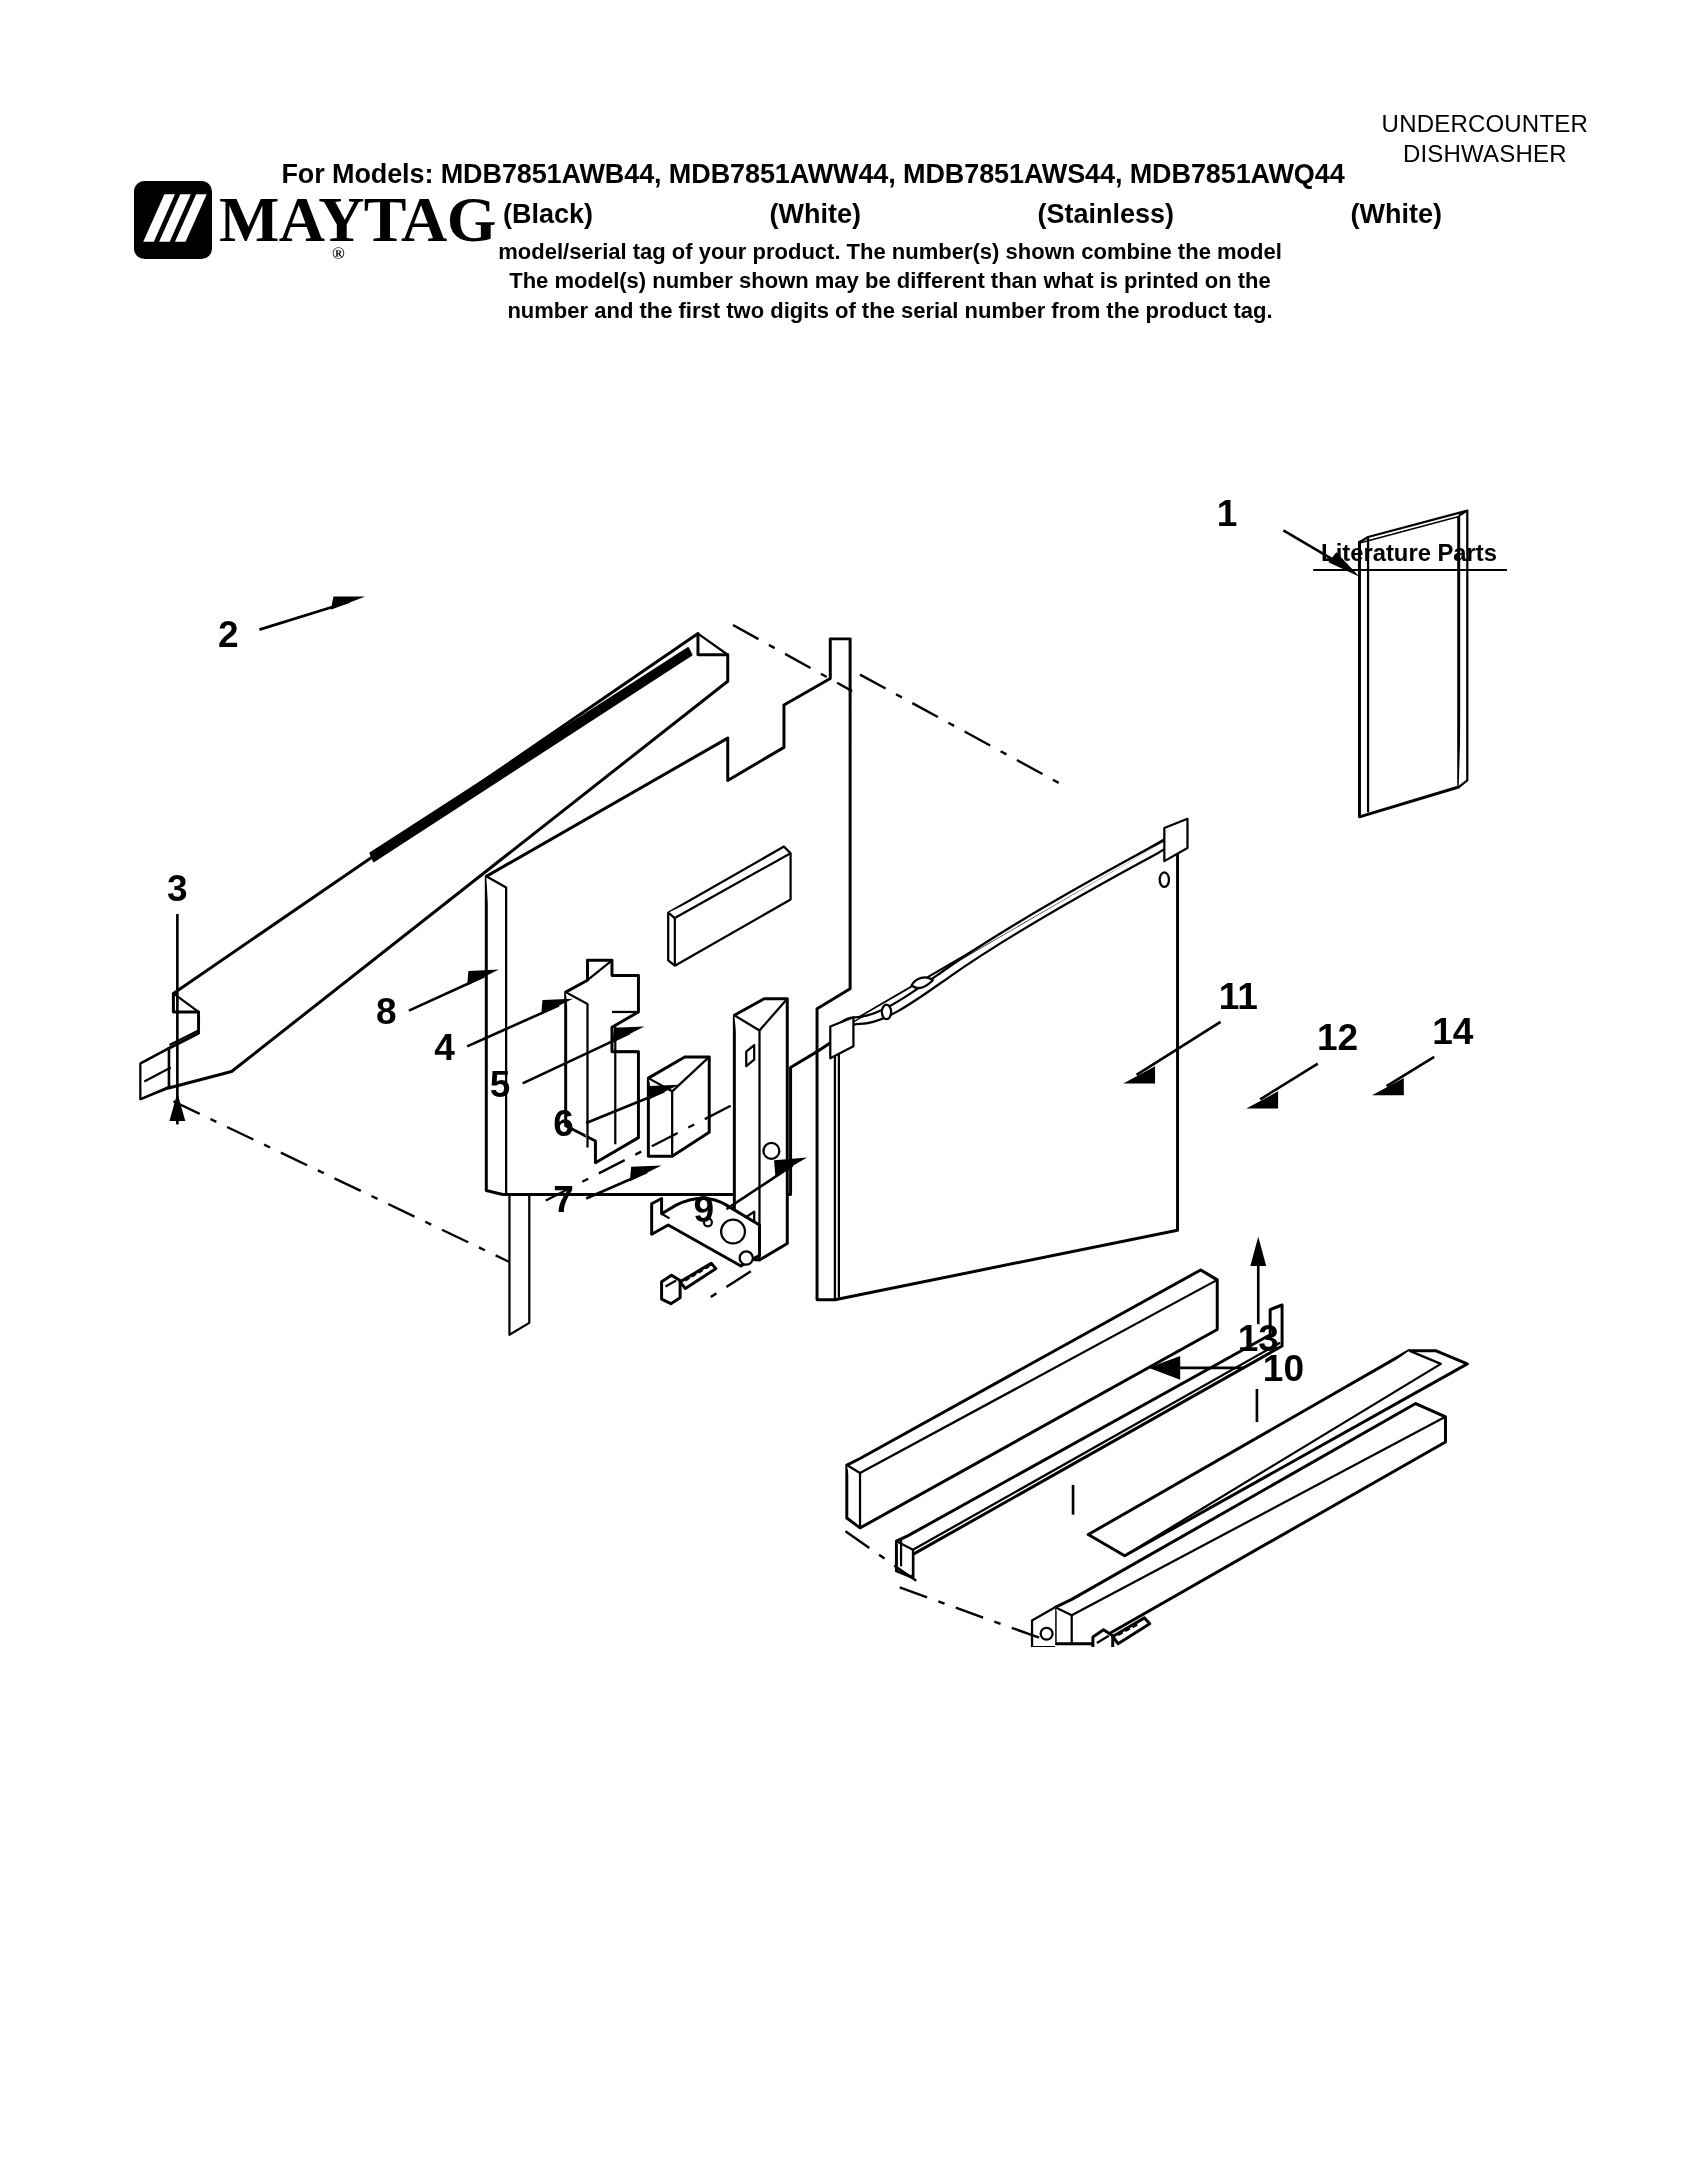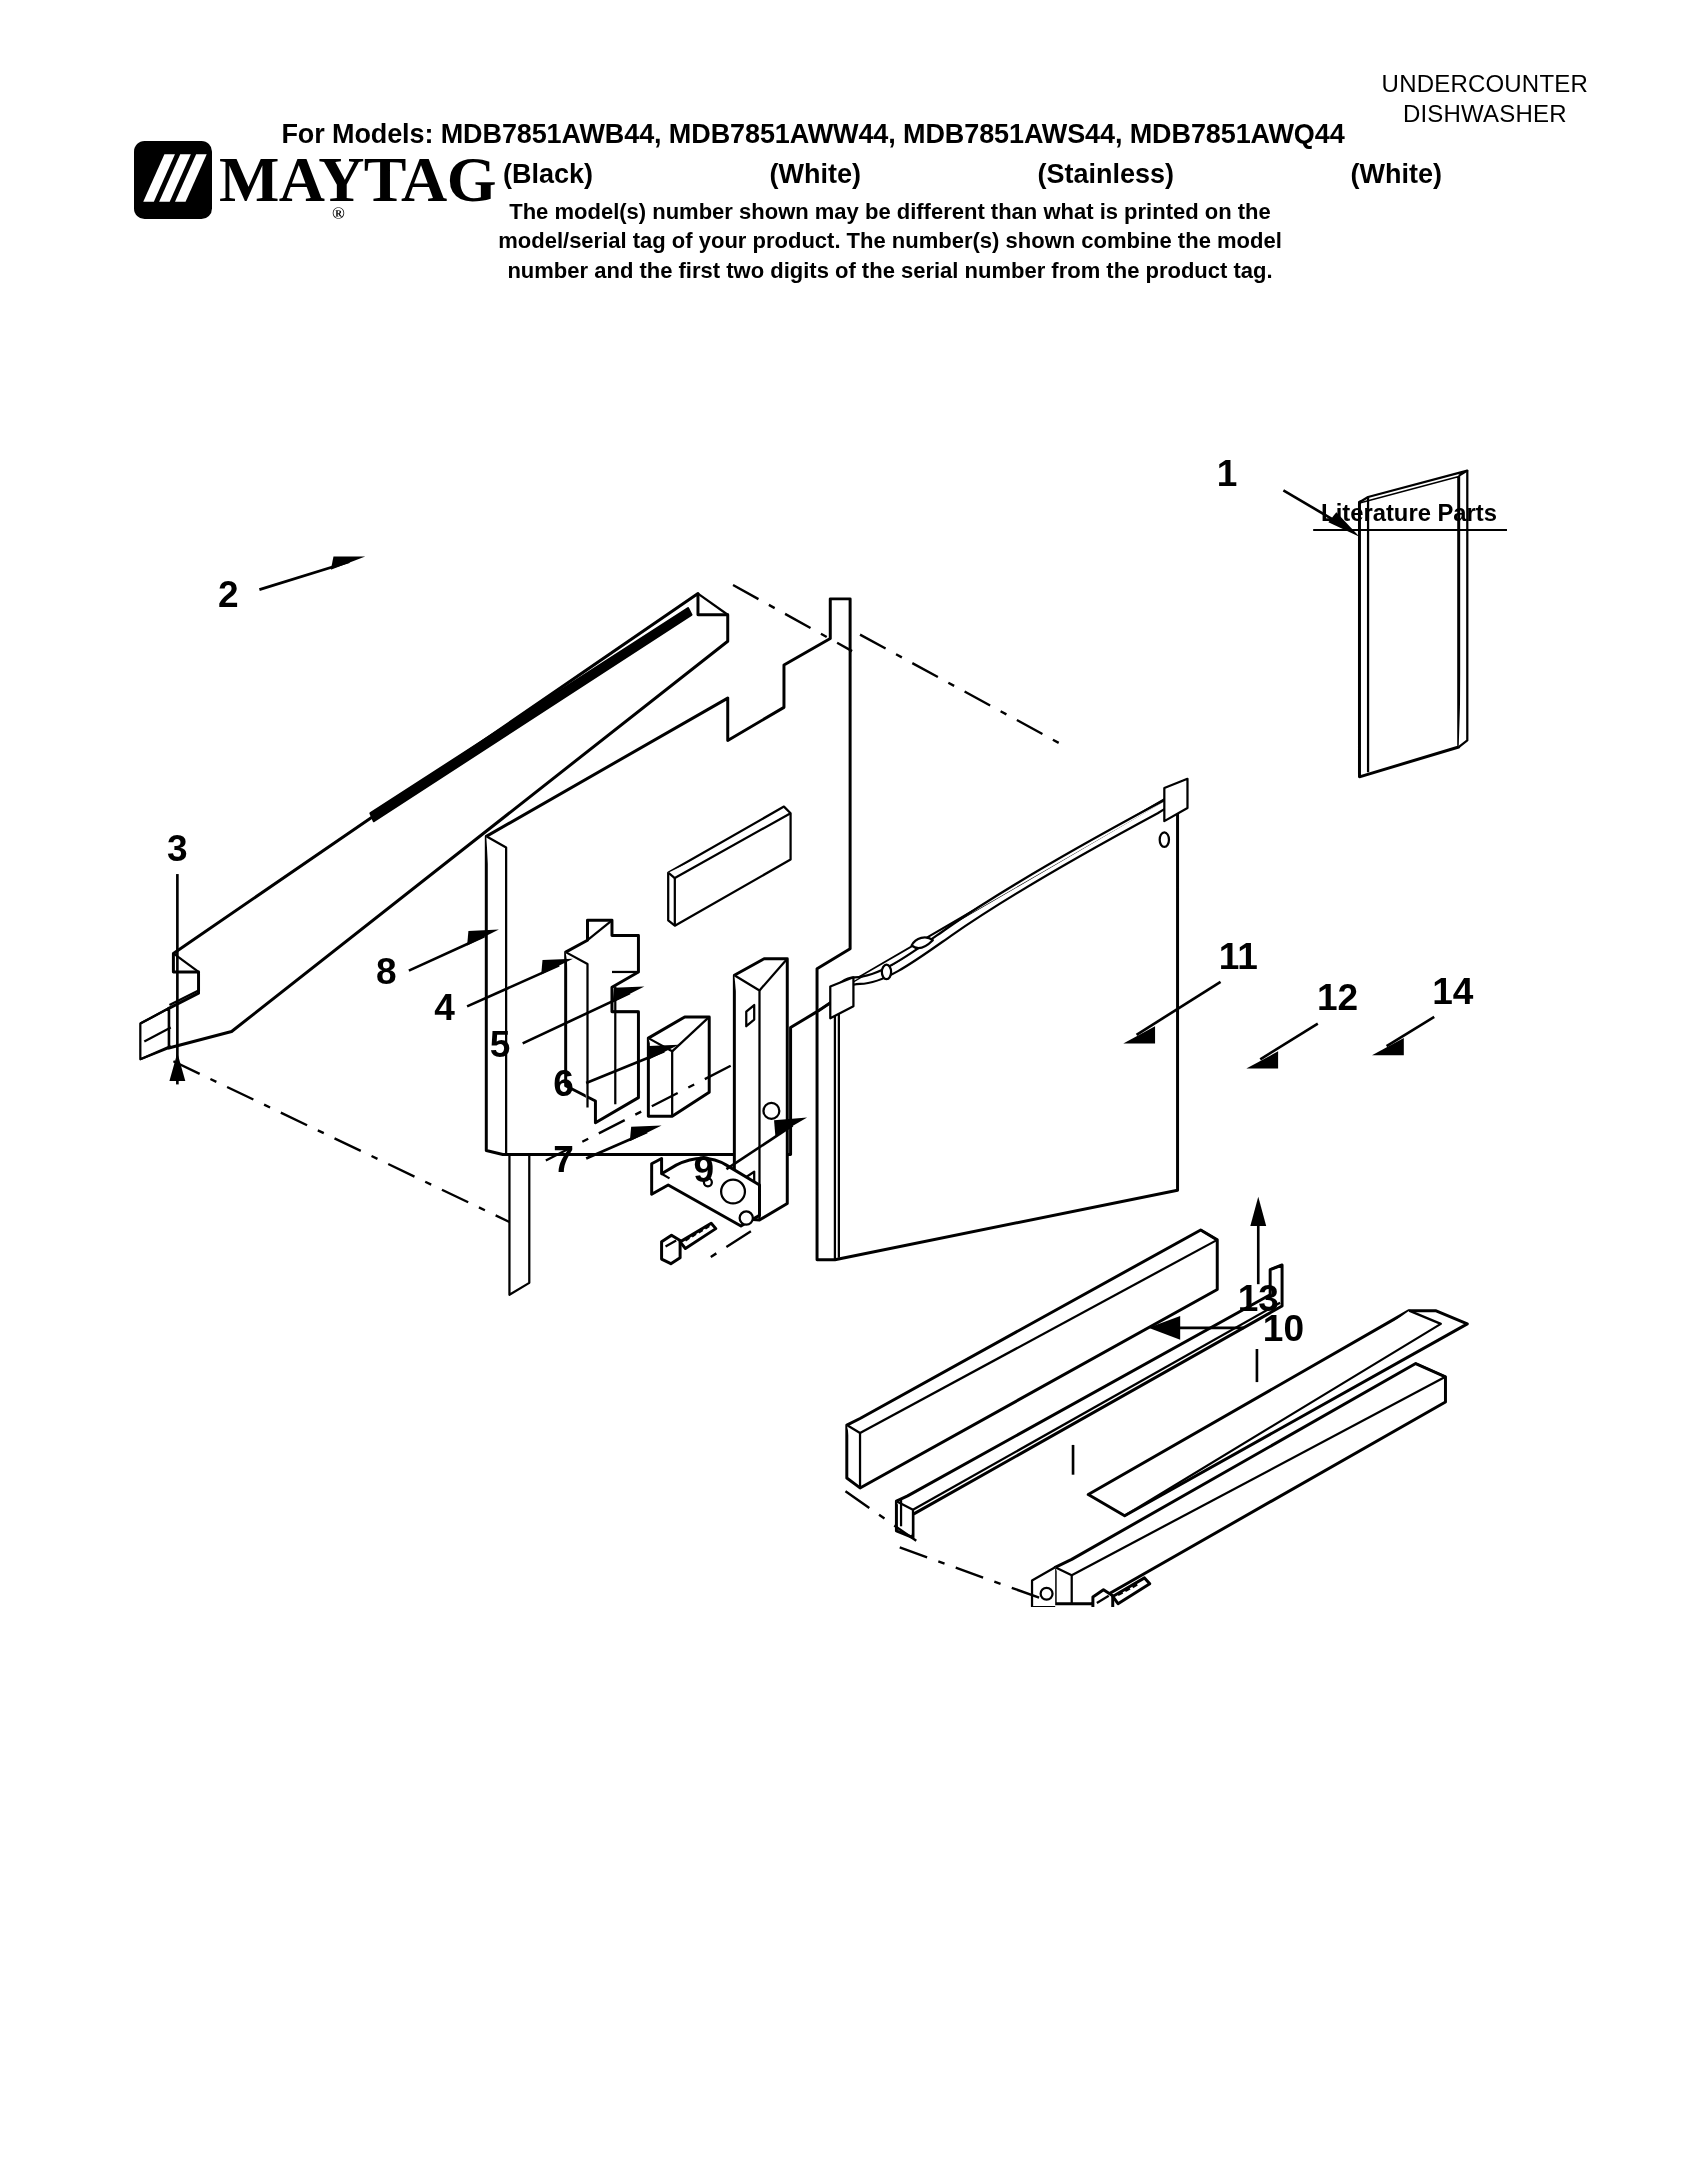--- a/index.html
+++ b/index.html
@@ -1,20 +1,20 @@
 <!DOCTYPE html>
 <html style="font-size:10.6px"><head>
 <meta charset="utf-8">
 <style>
   html,body{margin:0;padding:0;background:#fff;}
   body{
     width:1687px;height:2183px;position:relative;overflow:hidden;
     font-family:"Liberation Sans", sans-serif;color:#000;
   }
-  .page{position:absolute;inset:0;}
+  .page{position:absolute;inset:0;margin-top:40px;}
 
   
   #header{position:absolute;left:0;top:0;width:1687px;height:304px;}
 
   #corner-label{
     position:absolute;right:99px;top:69px;
     text-align:center;font-size:24px;line-height:1.25;letter-spacing:0.2px;
     font-family:"Liberation Sans", sans-serif;white-space:pre-line;
   }
 
@@ -108,22 +108,22 @@
     <div id="models-line">For Models: MDB7851AWB44, MDB7851AWW44, MDB7851AWS44, MDB7851AWQ44</div>
 
     <div id="finishes">
       <span>(Black)</span>
       <span>(White)</span>
       <span>(Stainless)</span>
       <span>(White)</span>
     </div>
 
     <div id="note">
+      <div>model/serial tag of your product. The number(s) shown combine the model</div>
       <div>The model(s) number shown may be different than what is printed on the</div>
-      <div>model/serial tag of your product. The number(s) shown combine the model</div>
       <div class="thin">number and the first two digits of the serial number from the product tag.</div>
     </div>
   </div>
 
   <div id="diagram">
   <svg width="1687" height="1323" viewBox="0 0 2550 2000">
 
     <g>
       <path class="part" d="M255,1155 L255,1095 L300,1072 L300,1040 L262,1040 L262,1012
                             L1055,468 L1055,500 L1100,500 L1100,540 L350,1130 Z"></path>

